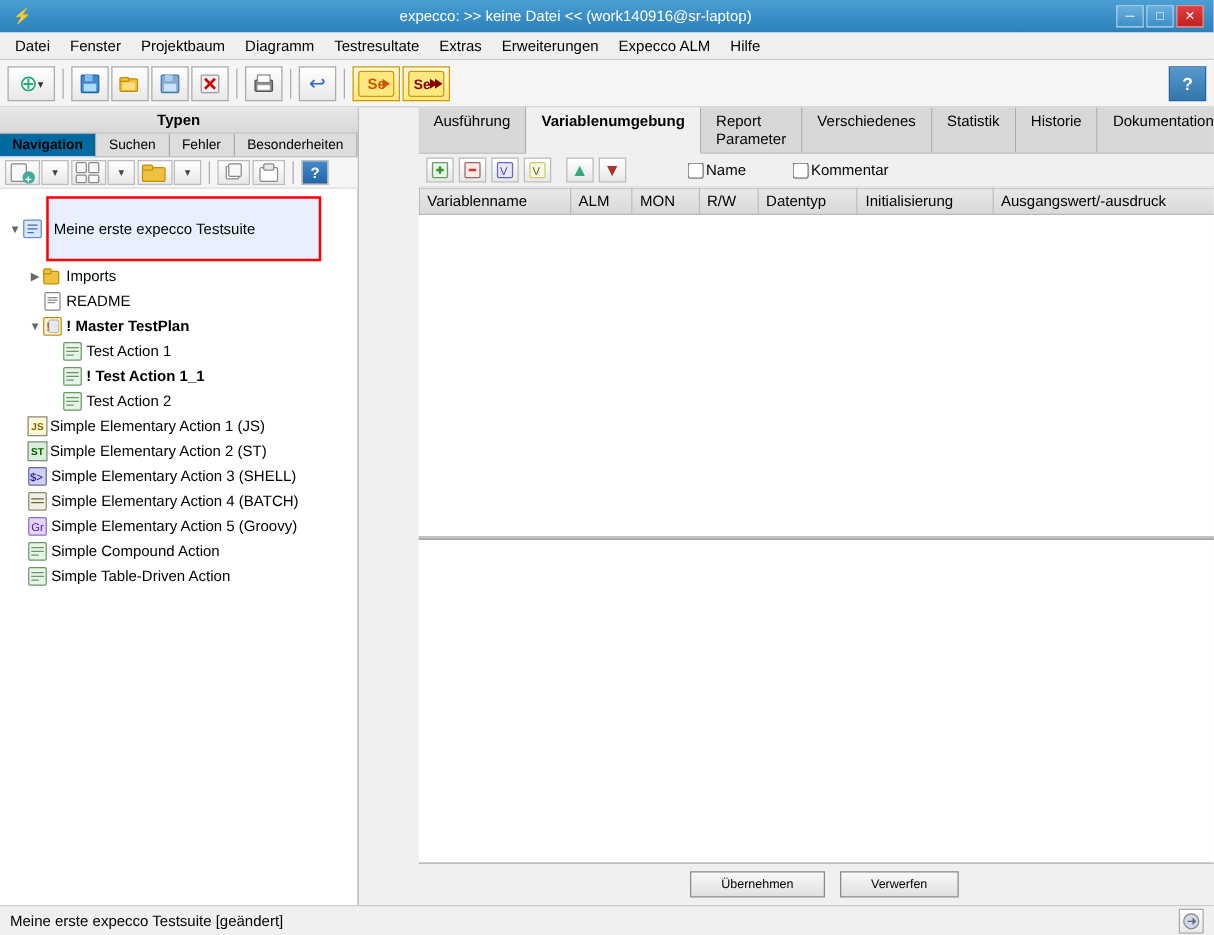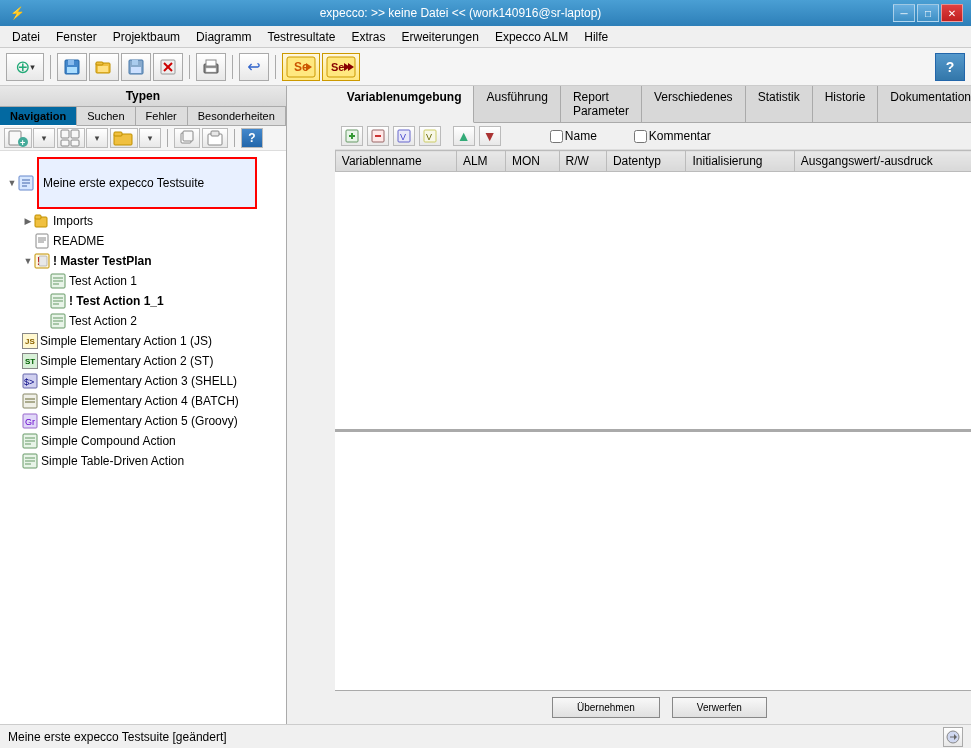--- a/index.html
+++ b/index.html
@@ -595,22 +595,22 @@
         </span>
         <span class="tree-label">Simple Table-Driven Action</span>
       </div>
 
     </div>
   </div>
 
   <div class="right-panel">
 
     <div class="right-tab-bar">
+      <div class="right-tab">Ausführung</div>
       <div class="right-tab active">Variablenumgebung</div>
-      <div class="right-tab">Ausführung</div>
       <div class="right-tab">Report Parameter</div>
       <div class="right-tab">Verschiedenes</div>
       <div class="right-tab">Statistik</div>
       <div class="right-tab">Historie</div>
       <div class="right-tab">Dokumentation</div>
     </div>
 
     <div class="right-toolbar">
       <div class="rt-btn" title="Hinzufügen">
         <svg width="16" height="16" viewBox="0 0 16 16">

